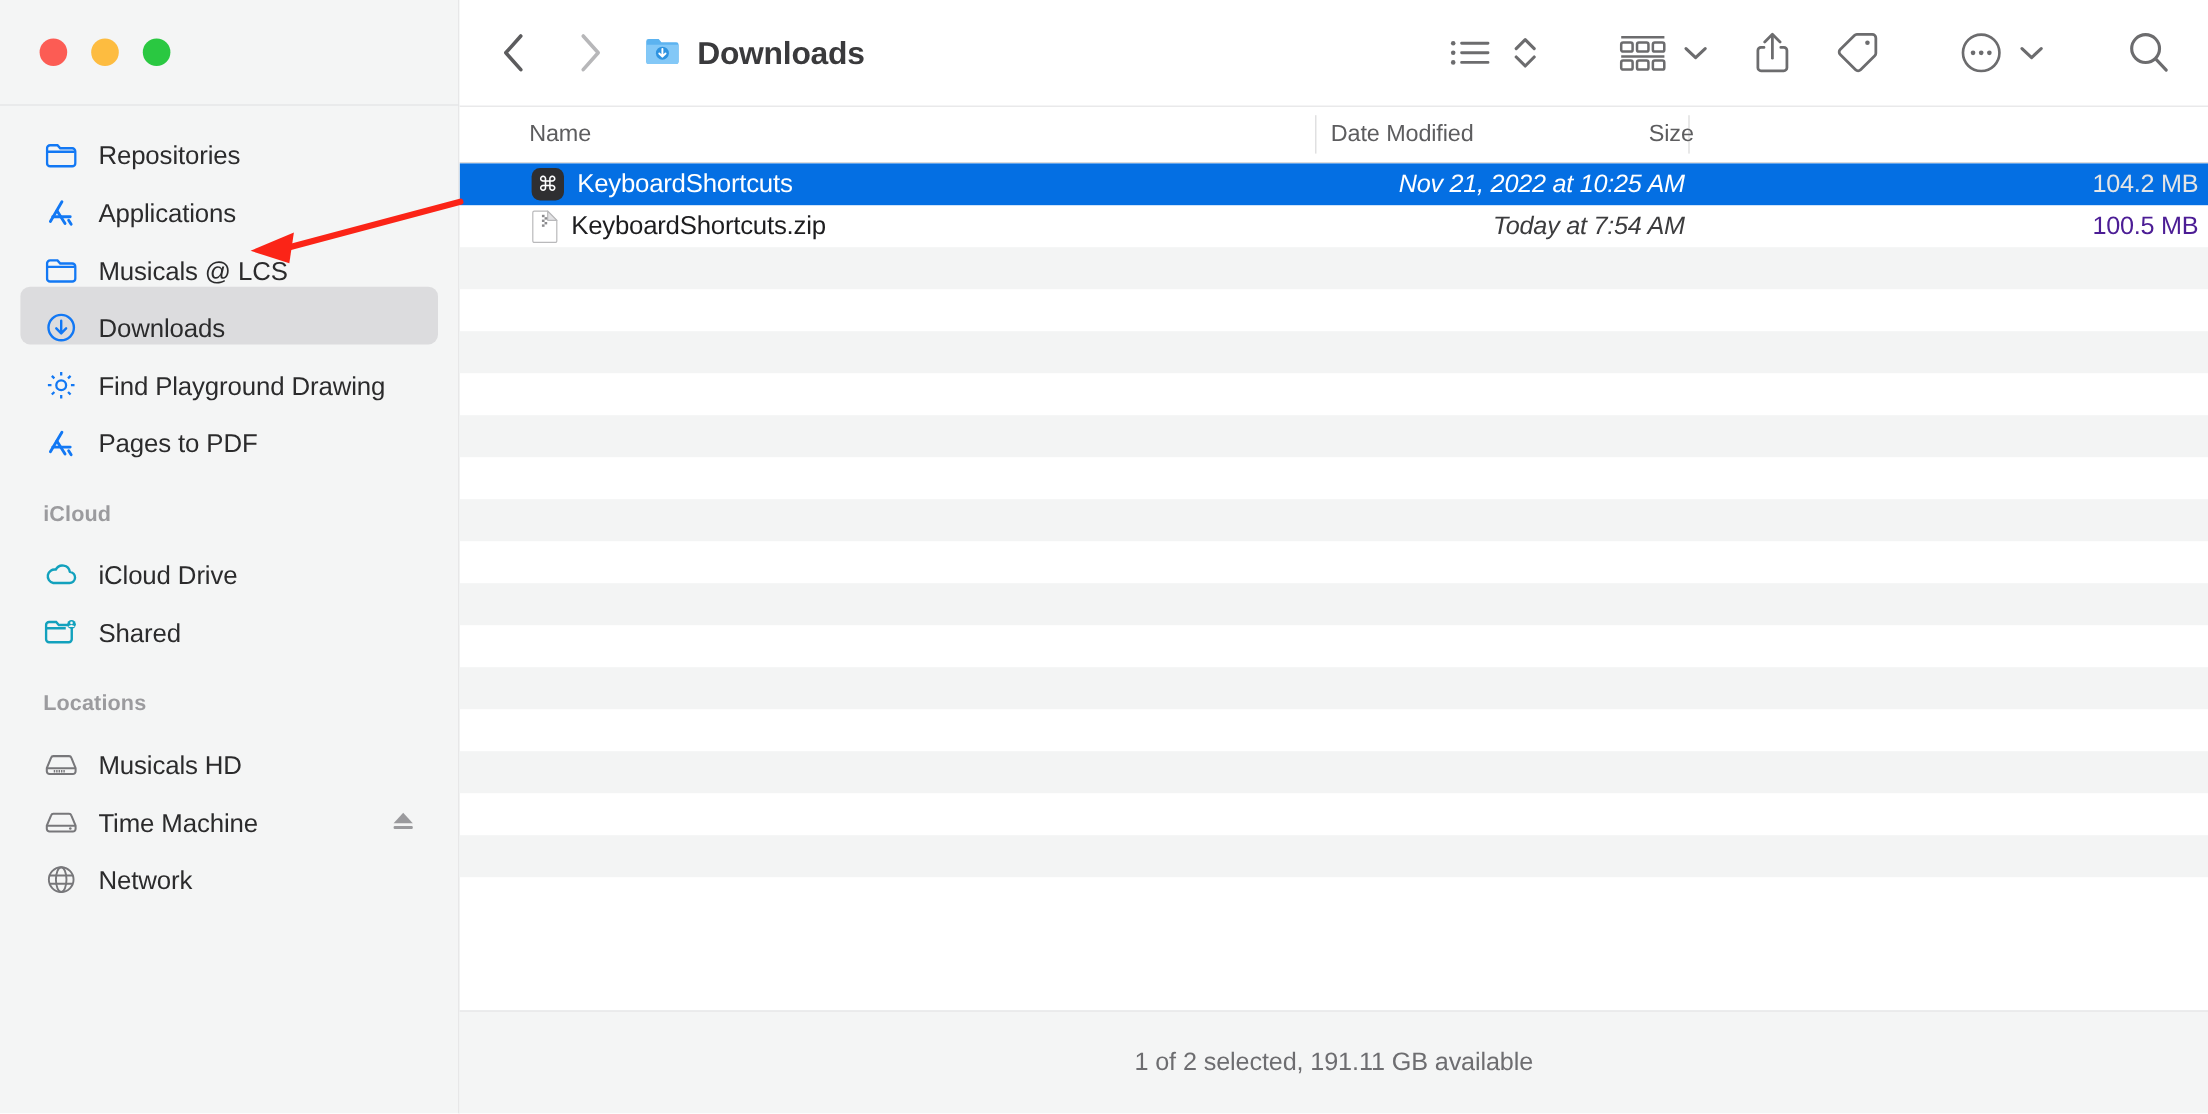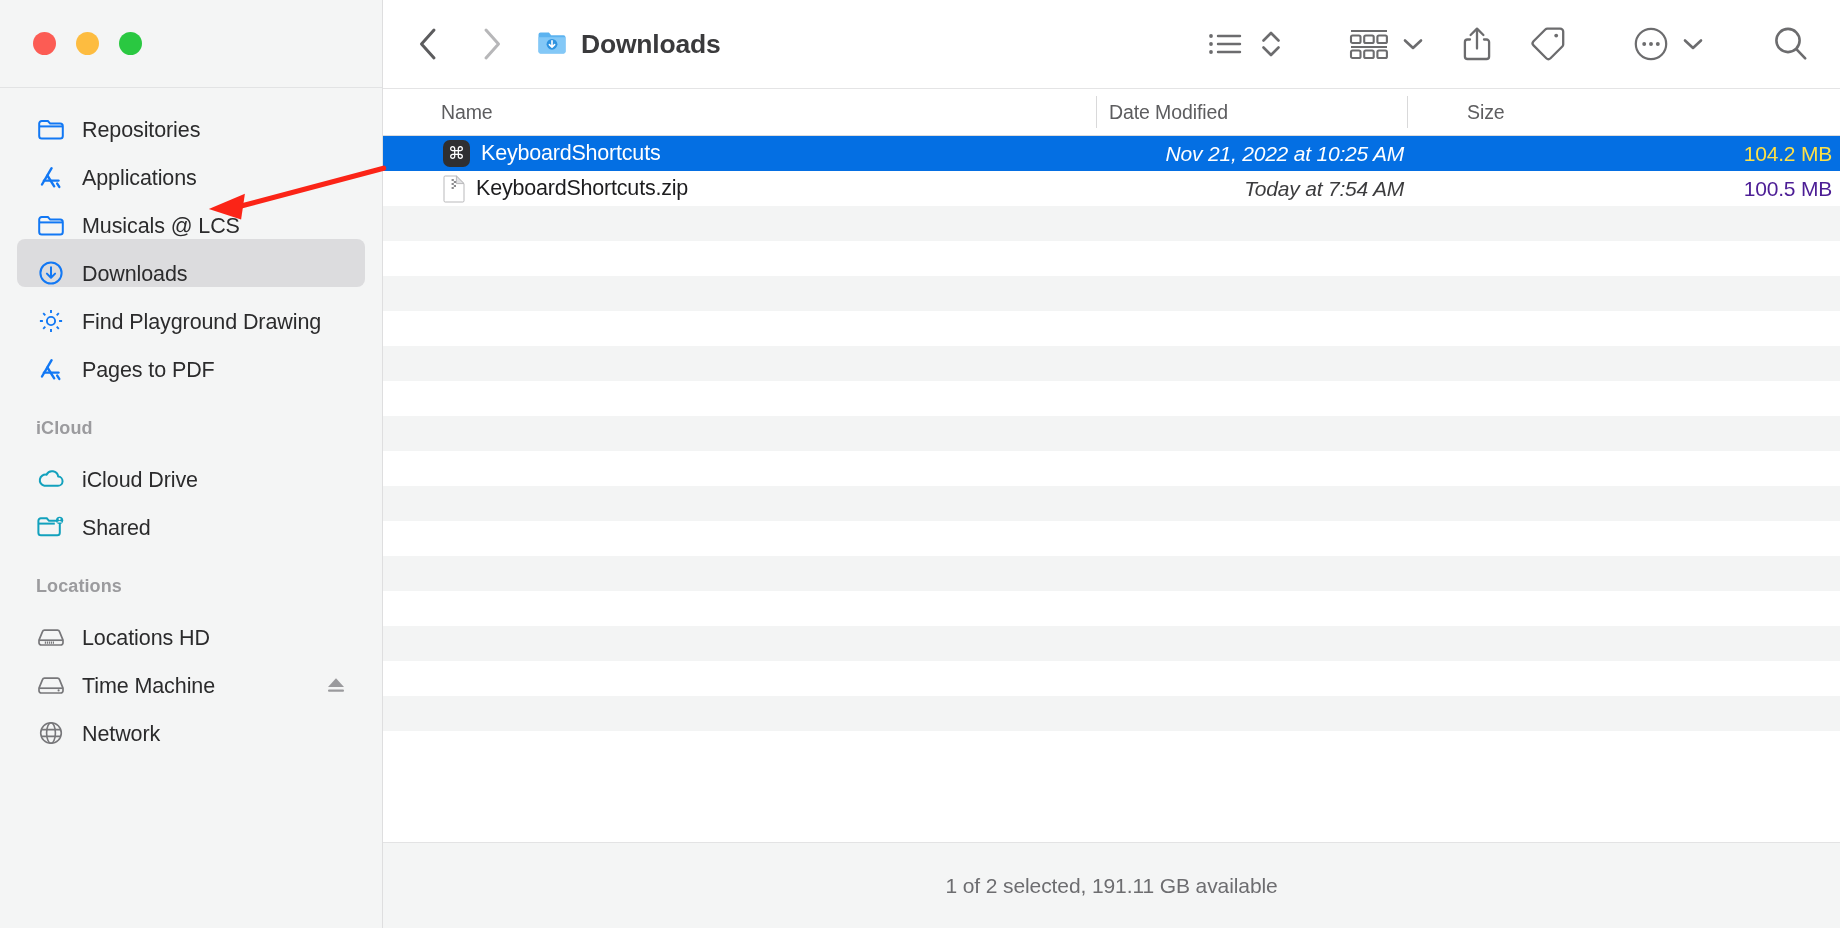--- a/index.html
+++ b/index.html
@@ -187,21 +187,21 @@
   }
   .row.sel .cell-date { color: #ffffff; }
   .cell-size {
     position: absolute;
     right: 8px;
     font-size: 21px;
     color: #4c1d95;
     letter-spacing: -0.2px;
     white-space: nowrap;
   }
-  .row.sel .cell-size { color: #fde047; }
+  .row.sel .cell-size { color: #e5e5e5; }
 
   
   .statusbar {
     height: 86px;
     flex: 0 0 86px;
     background: #f4f5f5;
     border-top: 1px solid #e3e3e4;
     display: flex;
     align-items: center;
     justify-content: center;
@@ -351,21 +351,21 @@
       <div class="sb-item">
         <span class="sb-ico">
           <svg width="28" height="19" viewBox="0 0 28 19">
             <path d="M2 12.1 L5.6 3.4a2 2 0 0 1 1.9-1.3h13a2 2 0 0 1 1.9 1.3l3.6 8.7v2.6a2.3 2.3 0 0 1-2.3 2.3H4.3A2.3 2.3 0 0 1 2 14.7z" fill="none" stroke="#77777a" stroke-width="1.7" stroke-linejoin="round"></path>
             <path d="M2.2 12.2h23.6" stroke="#77777a" stroke-width="1.7" fill="none"></path>
             <g stroke="#77777a" stroke-width="1.2">
               <path d="M8.4 13.6v2.1 M10.4 13.6v2.1 M12.4 13.6v2.1 M14.4 13.6v2.1 M16.4 13.6v2.1"></path>
             </g>
           </svg>
         </span>
-        <span class="sb-label">Locations HD</span>
+        <span class="sb-label">Musicals HD</span>
       </div>
 
       <div class="sb-item">
         <span class="sb-ico">
           <svg width="28" height="19" viewBox="0 0 28 19">
             <path d="M2 12.1 L5.6 3.4a2 2 0 0 1 1.9-1.3h13a2 2 0 0 1 1.9 1.3l3.6 8.7v2.6a2.3 2.3 0 0 1-2.3 2.3H4.3A2.3 2.3 0 0 1 2 14.7z" fill="none" stroke="#77777a" stroke-width="1.7" stroke-linejoin="round"></path>
             <path d="M2.2 12.2h23.6" stroke="#77777a" stroke-width="1.7" fill="none"></path>
             <circle cx="21.6" cy="14.4" r="1.05" fill="#77777a"></circle>
           </svg>
         </span>
@@ -511,21 +511,21 @@
         </div>
 
       </div>
     </div>
 
     <div class="col-head">
       <div class="ch" style="left:58px">Name</div>
       <div class="ch-div" style="left:713px"></div>
       <div class="ch" style="left:726px">Date Modified</div>
       <div class="ch-div" style="left:1024px"></div>
-      <div class="ch" style="left:1084px">Size</div>
+      <div class="ch" style="left:991px">Size</div>
     </div>
 
     <div class="rows">
 
       <div class="row sel">
         <div class="cell-name">
           <span class="cmdicon">⌘</span>
           <span class="nm">KeyboardShortcuts</span>
         </div>
         <div class="cell-date">Nov 21, 2022 at 10:25 AM</div>

